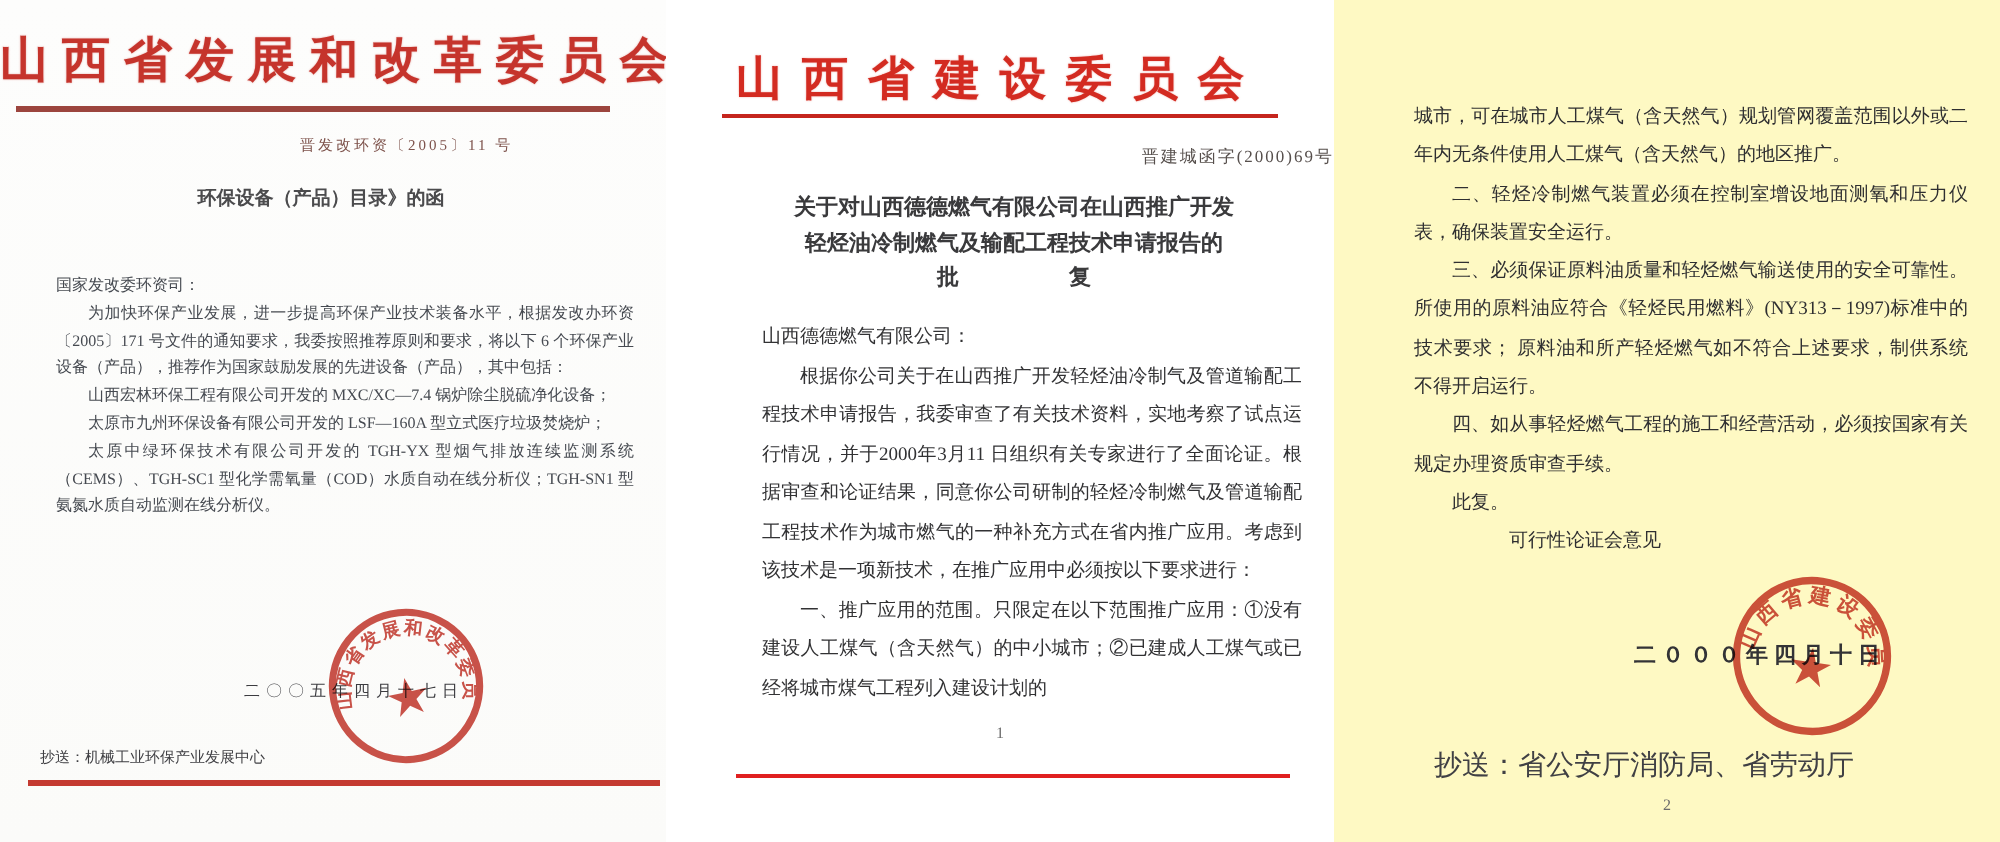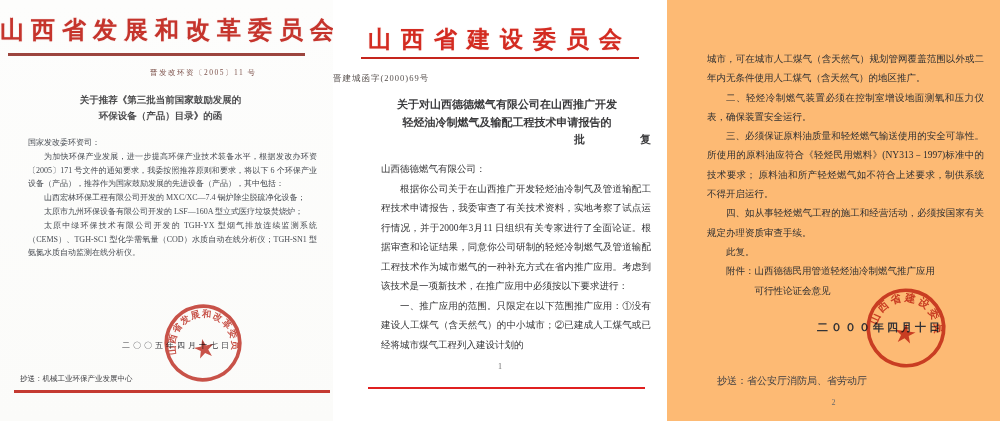--- a/index.html
+++ b/index.html
@@ -3,75 +3,74 @@
 <meta charset="utf-8">
 <style>
   html,body{margin:0;padding:0;background:#ffffff;}
   .canvas{
     position:relative;width:1000px;height:421px;background:#ffffff;overflow:hidden;
     font-family:"Liberation Serif","DejaVu Serif",serif;
   }
   .page{position:absolute;top:0;height:421px;overflow:hidden;}
   .page-left{left:0;width:333px;background:linear-gradient(180deg,#fdfdfc 0%,#fbfbf9 100%);}
   .page-mid{left:333px;width:334px;background:#ffffff;}
-  .page-right{left:667px;width:333px;background:#fdba74;}
+  .page-right{left:667px;width:333px;background:#fef9c3;}
 
   .agency{position:absolute;left:0;right:0;text-align:center;font-weight:bold;white-space:nowrap;}
   .agency-left{top:14px;font-size:24px;letter-spacing:7px;color:#c5342c;text-shadow:0 0 1px rgba(197,52,44,.45);}
   .agency-mid{top:24px;font-size:23px;letter-spacing:10px;color:#d32b21;text-shadow:0 0 1px rgba(211,43,33,.4);}
 
   .rule{position:absolute;}
   .rule-left-top{top:53px;left:8px;width:297px;height:3px;background:#9c453e;}
   .rule-left-bottom{top:390px;left:14px;width:316px;height:3px;background:#c43a31;}
   .rule-mid-top{top:57px;left:28px;width:278px;height:2px;background:#c5251d;}
   .rule-mid-bottom{top:387px;left:35px;width:277px;height:2px;background:#e02020;}
 
   .docno{position:absolute;white-space:nowrap;}
   .docno-left{top:68px;left:150px;font-size:7.5px;letter-spacing:1.5px;color:#7d524b;font-family:Liberation Serif, serif;}
-  .docno-mid{top:73px;left:0;right:0;text-align:left;font-size:8.5px;letter-spacing:1px;color:#564f4c;}
+  .docno-mid{top:73px;left:0;right:0;text-align:right;font-size:8.5px;letter-spacing:1px;color:#564f4c;}
 
   .doc-title{position:absolute;text-align:center;font-weight:bold;}
   .title-left{top:92px;left:40px;right:52px;font-size:9.5px;line-height:16px;color:#4b4b4d;}
   .title-mid{top:96px;left:30px;right:16px;font-size:11px;line-height:17.5px;color:#3a3a3c;}
-  .title-gapline{white-space:pre;text-align:right;}
+  .title-gapline{white-space:pre;}
 
   .body-block p{margin:0;text-align:justify;}
   .body-block p.indent{text-indent:2em;}
   .body-block p.indent5{text-indent:5em;}
   .body-left{position:absolute;top:136px;left:28px;right:16px;font-size:8px;line-height:13.8px;color:#464a51;font-family:Liberation Serif, serif;}
   .body-mid{position:absolute;top:160px;left:48px;right:16px;font-size:9.5px;line-height:19.5px;color:#323234;}
   .body-right{position:absolute;top:50px;left:40px;right:16px;font-size:9.5px;line-height:19.3px;color:#2f2f31;}
 
   .dateline{position:absolute;white-space:nowrap;color:#3c3c40;}
   .date-left{top:340px;left:122px;font-size:8px;letter-spacing:3px;}
   .date-right{top:320px;left:150px;font-size:11px;letter-spacing:3px;font-weight:bold;color:#333336;}
 
   .ccline{position:absolute;white-space:nowrap;color:#404044;}
   .cc-left{top:374px;left:20px;font-size:7.5px;}
-  .cc-right{top:374px;left:50px;font-size:10px;}
+  .cc-right{top:374px;left:50px;font-size:14px;}
 
   .pageno{position:absolute;left:0;right:0;text-align:center;font-size:8px;color:#6b6b6b;}
   .pageno-mid{top:362px;}
   .pageno-right{top:398px;}
 
   .seal{position:absolute;mix-blend-mode:multiply;opacity:.85;}
   .seal-left{left:163px;top:303px;width:80px;height:80px;transform:rotate(-12deg);}
   .seal-right{left:198px;top:287px;width:82px;height:82px;transform:rotate(8deg);}
 </style>
 </head>
 <body>
 
 <div class="canvas">
 
   <div class="page page-left">
     <div class="agency agency-left">山西省发展和改革委员会</div>
     <div class="rule rule-left-top"></div>
     <div class="docno docno-left">晋发改环资〔2005〕11 号</div>
     <div class="doc-title title-left">
-      <div>关于推荐《第三批当前国家鼓励发展的</div>
       <div>环保设备（产品）目录》的函</div>
     </div>
     <div class="body-block body-left">
       <p>国家发改委环资司：</p>
       <p class="indent">为加快环保产业发展，进一步提高环保产业技术装备水平，根据发改办环资〔2005〕171 号文件的通知要求，我委按照推荐原则和要求，将以下 6 个环保产业设备（产品），推荐作为国家鼓励发展的先进设备（产品），其中包括：</p>
       <p class="indent">山西宏林环保工程有限公司开发的 MXC/XC—7.4 锅炉除尘脱硫净化设备；</p>
       <p class="indent">太原市九州环保设备有限公司开发的 LSF—160A 型立式医疗垃圾焚烧炉；</p>
       <p class="indent">太原中绿环保技术有限公司开发的 TGH-YX 型烟气排放连续监测系统（CEMS）、TGH-SC1 型化学需氧量（COD）水质自动在线分析仪；TGH-SN1 型氨氮水质自动监测在线分析仪。</p>
     </div>
     <div class="dateline date-left">二〇〇五年四月十七日</div>
@@ -107,21 +106,20 @@
     <div class="rule rule-mid-bottom"></div>
   </div>
 
   <div class="page page-right">
     <div class="body-block body-right">
       <p>城市，可在城市人工煤气（含天然气）规划管网覆盖范围以外或二年内无条件使用人工煤气（含天然气）的地区推广。</p>
       <p class="indent">二、轻烃冷制燃气装置必须在控制室增设地面测氧和压力仪表，确保装置安全运行。</p>
       <p class="indent">三、必须保证原料油质量和轻烃燃气输送使用的安全可靠性。 所使用的原料油应符合《轻烃民用燃料》(NY313－1997)标准中的技术要求； 原料油和所产轻烃燃气如不符合上述要求，制供系统不得开启运行。</p>
       <p class="indent">四、如从事轻烃燃气工程的施工和经营活动，必须按国家有关规定办理资质审查手续。</p>
       <p class="indent">此复。</p>
-      <p class="indent">附件：山西德德民用管道轻烃油冷制燃气推广应用</p>
       <p class="indent5">可行性论证会意见</p>
     </div>
     <div class="dateline date-right">二０００年四月十日</div>
     <svg class="seal seal-right" viewBox="0 0 100 100">
       <circle cx="50" cy="50" r="46" fill="none" stroke="#c2352a" stroke-width="4.5"></circle>
       <defs>
           <path id="arcR" d="M 15,62 A 36,36 0 1 1 85,62" fill="none"></path>
         </defs>
       <text font-size="13" letter-spacing="3" fill="#c2352a" font-weight="bold">
         <textPath href="#arcR" startOffset="8%">山西省建设委员会</textPath>

